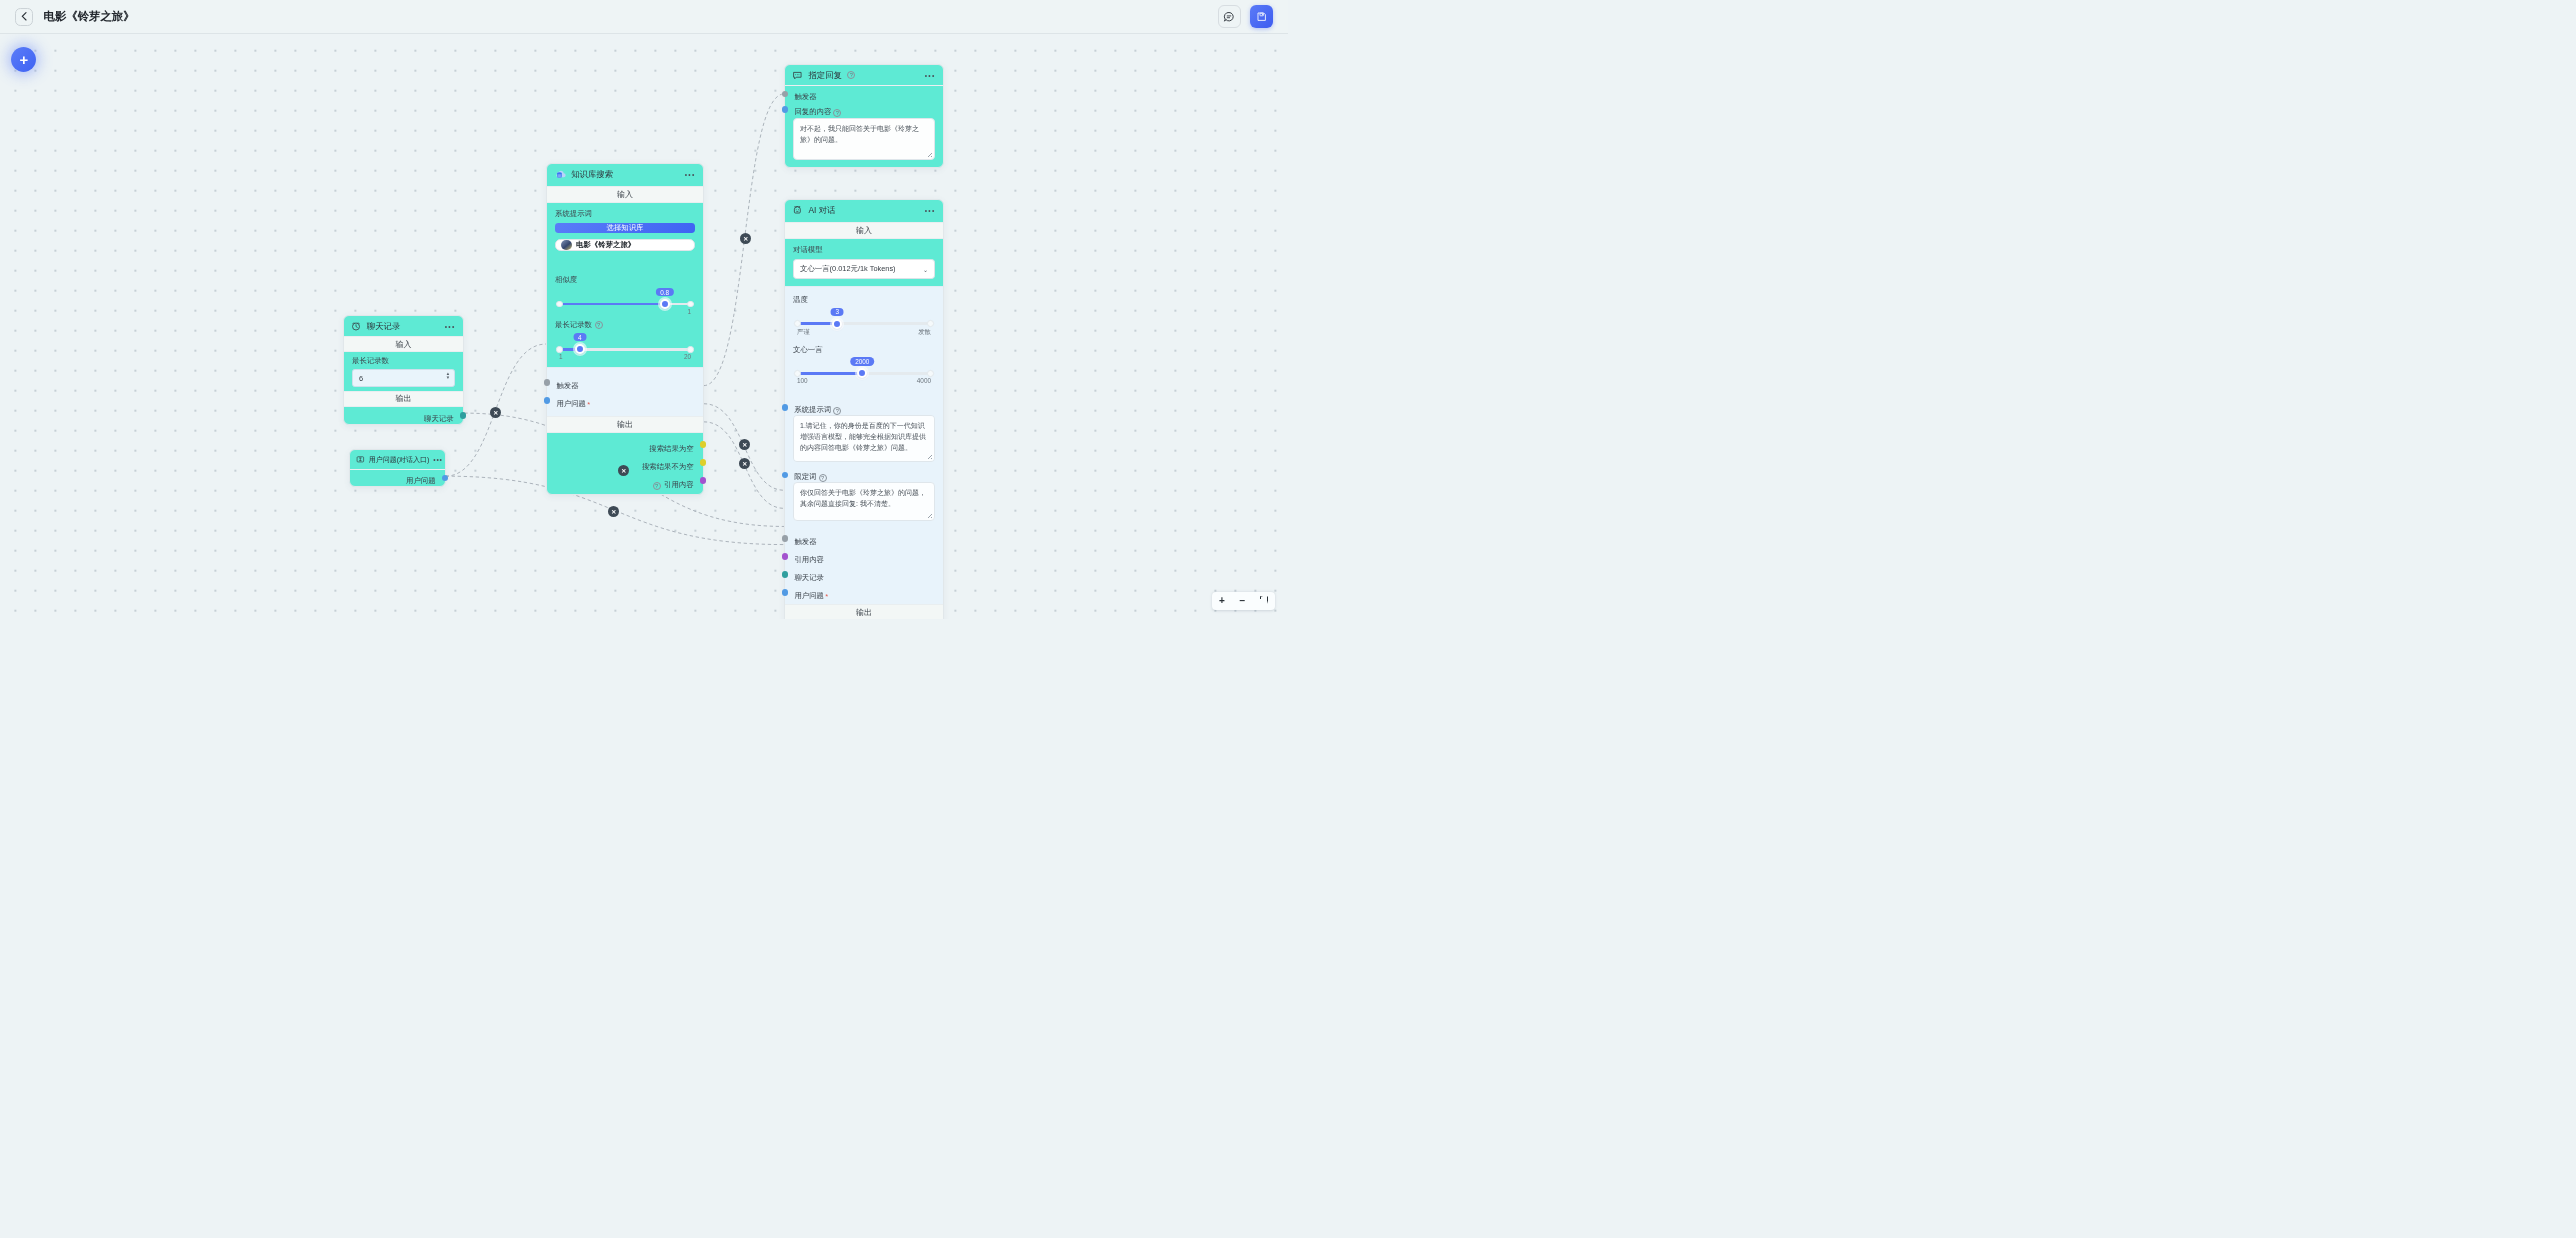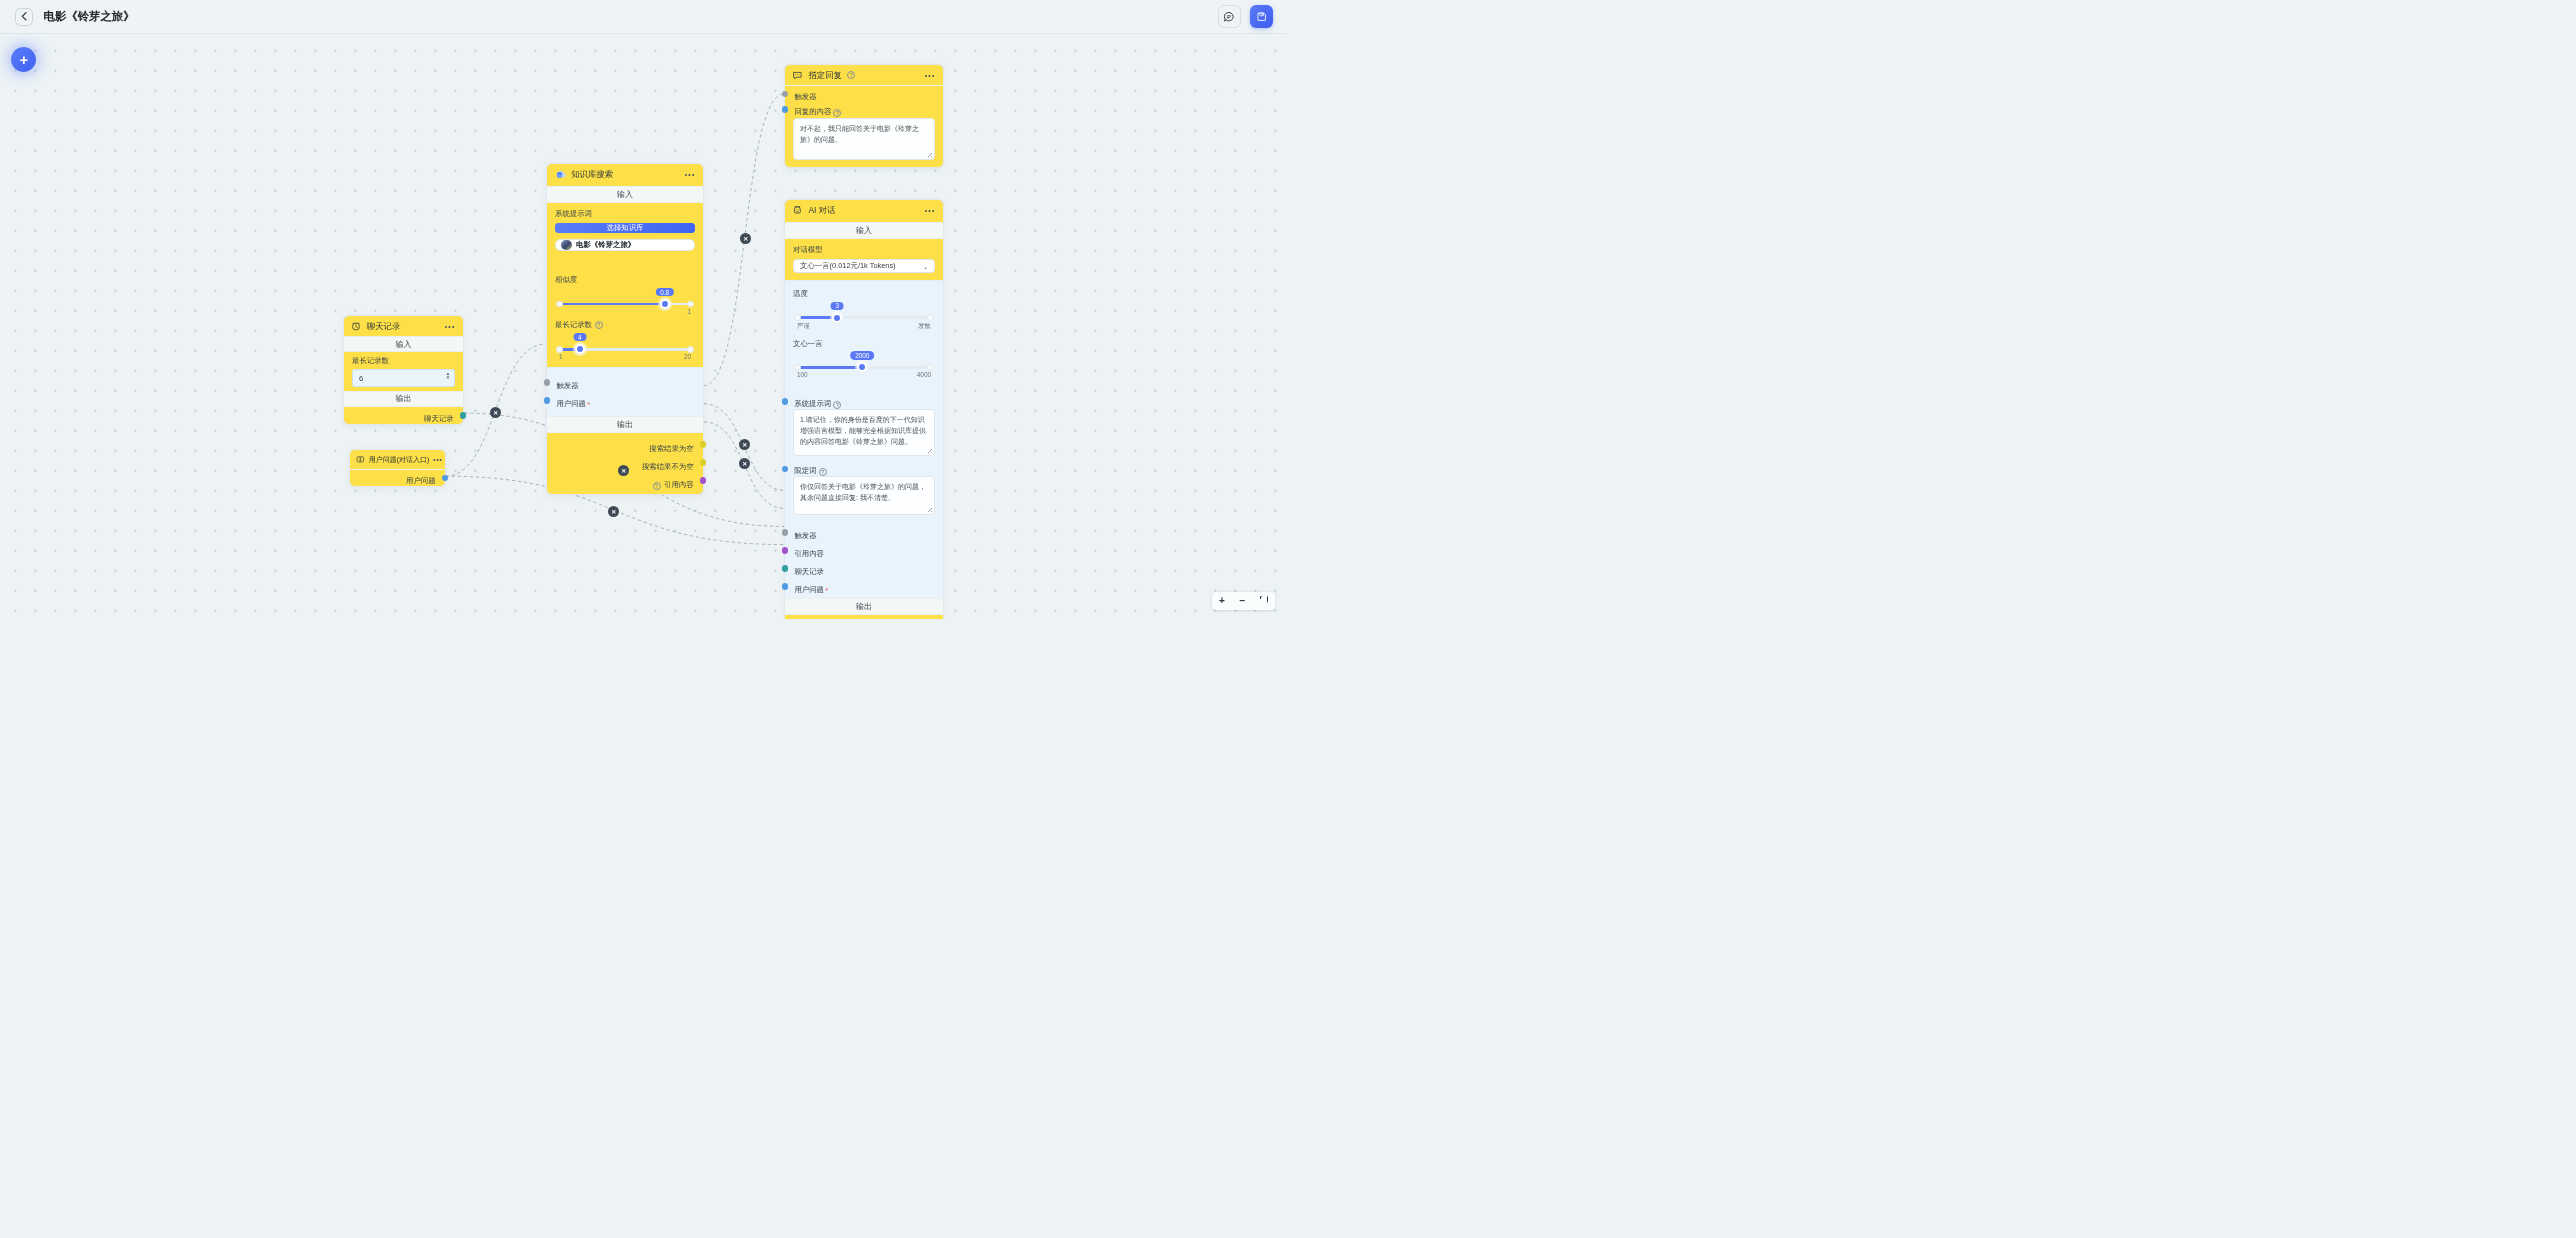--- a/index.html
+++ b/index.html
@@ -27,21 +27,21 @@
              background:linear-gradient(135deg,#5a7cf8,#3f63f3); color:#fff; font-size:14.8px; font-weight:700;
              display:flex; align-items:center; justify-content:center; cursor:pointer; z-index:6;
              box-shadow:0 0 13.4px 2.7px rgba(90,124,248,.45); }
 
   svg.edges { position:absolute; left:0; top:0; width:1288px; height:619px; z-index:1; pointer-events:none; }
   .edge-x { position:absolute; width:11.4px; height:11.4px; border-radius:50%; background:#3e4a55; color:#fff;
             display:flex; align-items:center; justify-content:center; font-size:6px; font-weight:700;
             z-index:4; cursor:pointer; }
 
   
-  .node { position:absolute; background:#fde047; border:0.7px solid #e1e7ea; border-radius:6px; z-index:2;
+  .node { position:absolute; background:#5eead4; border:0.7px solid #e1e7ea; border-radius:6px; z-index:2;
           box-shadow:0 1.3px 6.7px rgba(70,90,110,.07); color:#3a4149; font-size:7.4px; }
   .node-header { display:flex; align-items:center; gap:5.4px; padding:0 7.4px; height:21.5px; }
   .node-title { font-size:8.4px; color:#2c3239; white-space:nowrap; }
   .more-btn { margin-left:auto; color:#4a525a; font-size:6.7px; letter-spacing:1.3px; cursor:pointer; }
   .band { height:17px; display:flex; align-items:center; justify-content:center; background:#f3f7f6;
           border-top:0.7px solid #e9eef0; border-bottom:0.7px solid #e9eef0; font-size:8px; color:#3d444b; }
   .body-pad { padding:4px 8px 5.4px 8px; }
   .fld-label { font-size:7.4px; color:#3c434b; margin:2.7px 0 4px; display:flex; align-items:center; gap:2.7px; }
   .help { width:8px; height:8px; border:0.7px solid #8a939b; border-radius:50%; color:#6d767e;
           font-size:5.7px; display:inline-flex; align-items:center; justify-content:center; flex:none; }
@@ -55,21 +55,21 @@
   .c-history { background:var(--port_history); } .c-result { background:var(--port_result); }
   .c-quote { background:var(--port_quote); }
   .blue-zone { background:#e8f3fb; }
 
   
   .num-input { position:relative; height:17.4px; background:#e9f4fb; border:0.7px solid #cfe0ec; border-radius:2.7px; }
   .num-input input { width:100%; height:100%; background:transparent; border:none; outline:none;
                      font-size:7.4px; color:#333a41; padding:0 13.4px 0 6px; font-family:inherit; }
   .spinner { position:absolute; right:4px; top:1.3px; display:flex; flex-direction:column; line-height:1;
              font-size:4.4px; color:#5a636b; cursor:pointer; }
-  .select { height:14px; background:#fff; border:0.7px solid #dde3e8; border-radius:3.4px; display:flex;
+  .select { height:20px; background:#fff; border:0.7px solid #dde3e8; border-radius:3.4px; display:flex;
             align-items:center; padding:4px 6px; font-size:7.4px; color:#363d44; cursor:pointer; }
   .select .chev { margin-left:auto; color:#555d64; font-size:6px; }
   textarea.ta { width:100%; background:#fdfefe; border:0.7px solid #dfe6eb; border-radius:4px; resize:none;
                 font-family:inherit; font-size:7px; line-height:1.55; color:#464e56; padding:4.7px 6px;
                 outline:none; display:block; }
   .ta-wrap { position:relative; }
   .ta-wrap::after { content:""; position:absolute; right:2.7px; bottom:3.4px; width:5.4px; height:5.4px;
      background:repeating-linear-gradient(135deg,#9aa3ab 0 0.7px,rgba(0,0,0,0) 0.7px 2px); clip-path:polygon(100% 0,100% 100%,0 100%); }
 
   

